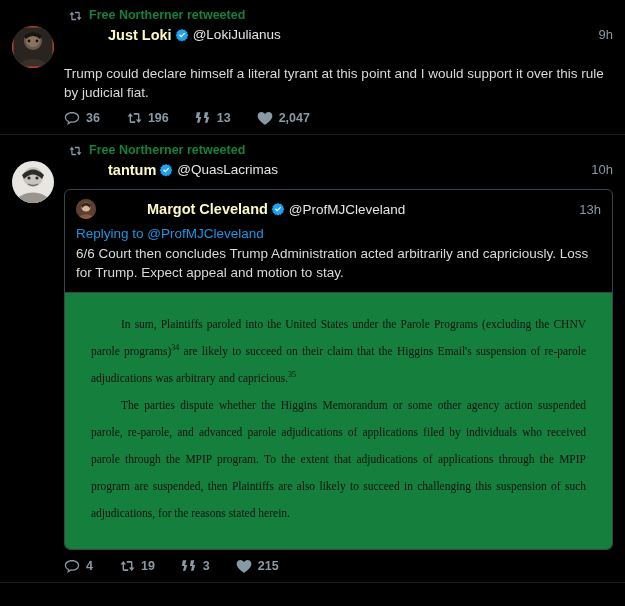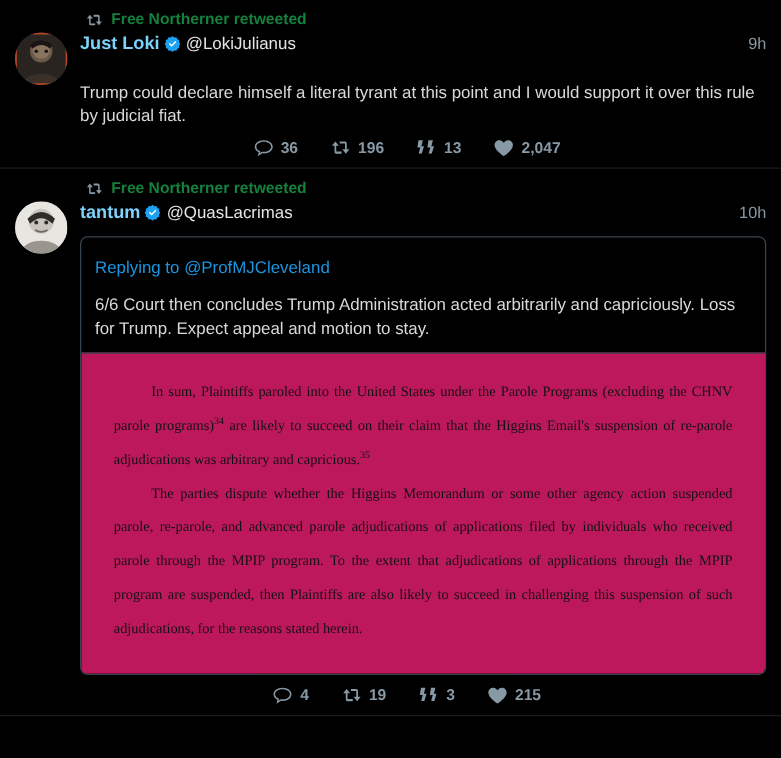--- a/index.html
+++ b/index.html
@@ -65,22 +65,23 @@
   }
   .tweet-head {
     display: flex;
     align-items: center;
     white-space: nowrap;
     font-size: 13.5px;
     line-height: 18px;
   }
   .dname {
     font-weight: bold;
-    color: #7dd3fc;
+    color: #fef9c3;
     font-size: 14.5px;
+    margin-left: 44px;
   }
   .verified {
     width: 14px;
     height: 14px;
     margin-left: 3px;
     margin-right: 4px;
     flex: 0 0 auto;
   }
   .verified svg { display:block; }
   .handle {
@@ -102,21 +103,20 @@
     white-space: normal;
   }
   .actions {
     display: flex;
     align-items: center;
     margin-top: 9px;
     margin-bottom: 4px;
     color: #8899a6;
     font-size: 12.5px;
     font-weight: bold;
-    justify-content: center;
   }
   .action {
     display: flex;
     align-items: center;
     margin-right: 26px;
   }
   .action .ic {
     width: 16px;
     height: 15px;
     margin-right: 6px;
@@ -158,25 +158,25 @@
   .replying {
     color: #1b95e0;
     font-size: 13.5px;
     margin-top: 6px;
     line-height: 18px;
   }
   .quote-text {
     font-size: 13.5px;
     line-height: 19px;
     color: #d9d9d9;
-    margin-top: 11px;
+    margin-top: 1px;
     padding-bottom: 10px;
   }
   .doc-image {
-    background: #be185d;
+    background: #15803d;
     color: #111111;
     padding: 18px 26px 22px 26px;
     font-family: "Liberation Serif", serif;
     font-size: 11.5px;
     line-height: 27px;
     border-top: 1px solid #38444d;
   }
   .doc-para {
     margin: 0;
     text-align: justify;
@@ -295,20 +295,39 @@
               <path fill="#1da1f2" d="M12 1.5 L14.4 3.3 L17.4 3 L18.6 5.7 L21.3 7 L21 10 L22.8 12.4 L21 14.8 L21.3 17.8 L18.6 19 L17.4 21.7 L14.4 21.4 L12 23.2 L9.6 21.4 L6.6 21.7 L5.4 19 L2.7 17.8 L3 14.8 L1.2 12.4 L3 10 L2.7 7 L5.4 5.7 L6.6 3 L9.6 3.3 Z"></path>
               <path fill="#ffffff" d="M10.8 16.2 L6.9 12.4 L8.4 10.9 L10.8 13.2 L15.9 8.1 L17.4 9.6 Z"></path>
             </svg>
           </span>
           <span class="handle">@QuasLacrimas</span>
           <span class="timestamp">10h</span>
         </div>
 
         <div class="quote-card">
           <div class="quote-inner">
+            <div class="quote-head">
+              <span class="q-avatar">
+                <svg viewBox="0 0 20 20" aria-hidden="true">
+                  <rect width="20" height="20" fill="#5b3f30"></rect>
+                  <circle cx="10" cy="8" r="4.6" fill="#d8b49a"></circle>
+                  <path d="M2 20 C3 14 17 14 18 20 Z" fill="#8a5a3c"></path>
+                  <path d="M5 6 Q10 1 15 6 L14 9 Q10 4 6 9 Z" fill="#3a2418"></path>
+                </svg>
+              </span>
+              <span class="dname">Margot Cleveland</span>
+              <span class="verified">
+                <svg viewBox="0 0 24 24" width="14" height="14" aria-hidden="true">
+                  <path fill="#1da1f2" d="M12 1.5 L14.4 3.3 L17.4 3 L18.6 5.7 L21.3 7 L21 10 L22.8 12.4 L21 14.8 L21.3 17.8 L18.6 19 L17.4 21.7 L14.4 21.4 L12 23.2 L9.6 21.4 L6.6 21.7 L5.4 19 L2.7 17.8 L3 14.8 L1.2 12.4 L3 10 L2.7 7 L5.4 5.7 L6.6 3 L9.6 3.3 Z"></path>
+                  <path fill="#ffffff" d="M10.8 16.2 L6.9 12.4 L8.4 10.9 L10.8 13.2 L15.9 8.1 L17.4 9.6 Z"></path>
+                </svg>
+              </span>
+              <span class="handle">@ProfMJCleveland</span>
+              <span class="timestamp">13h</span>
+            </div>
             <div class="replying">
               <span>Replying to</span>
               <span>@ProfMJCleveland</span>
             </div>
             <div class="quote-text">6/6 Court then concludes Trump Administration acted arbitrarily and capriciously. Loss for Trump. Expect appeal and motion to stay.</div>
           </div>
           <div class="doc-image">
             <p class="doc-para indent">
               <span>In sum, Plaintiffs paroled into the United States under the Parole Programs (excluding the CHNV parole programs)</span><sup>34</sup><span> are likely to succeed on their claim that the Higgins Email's suspension of re-parole adjudications was arbitrary and capricious.</span><sup>35</sup>
             </p>

